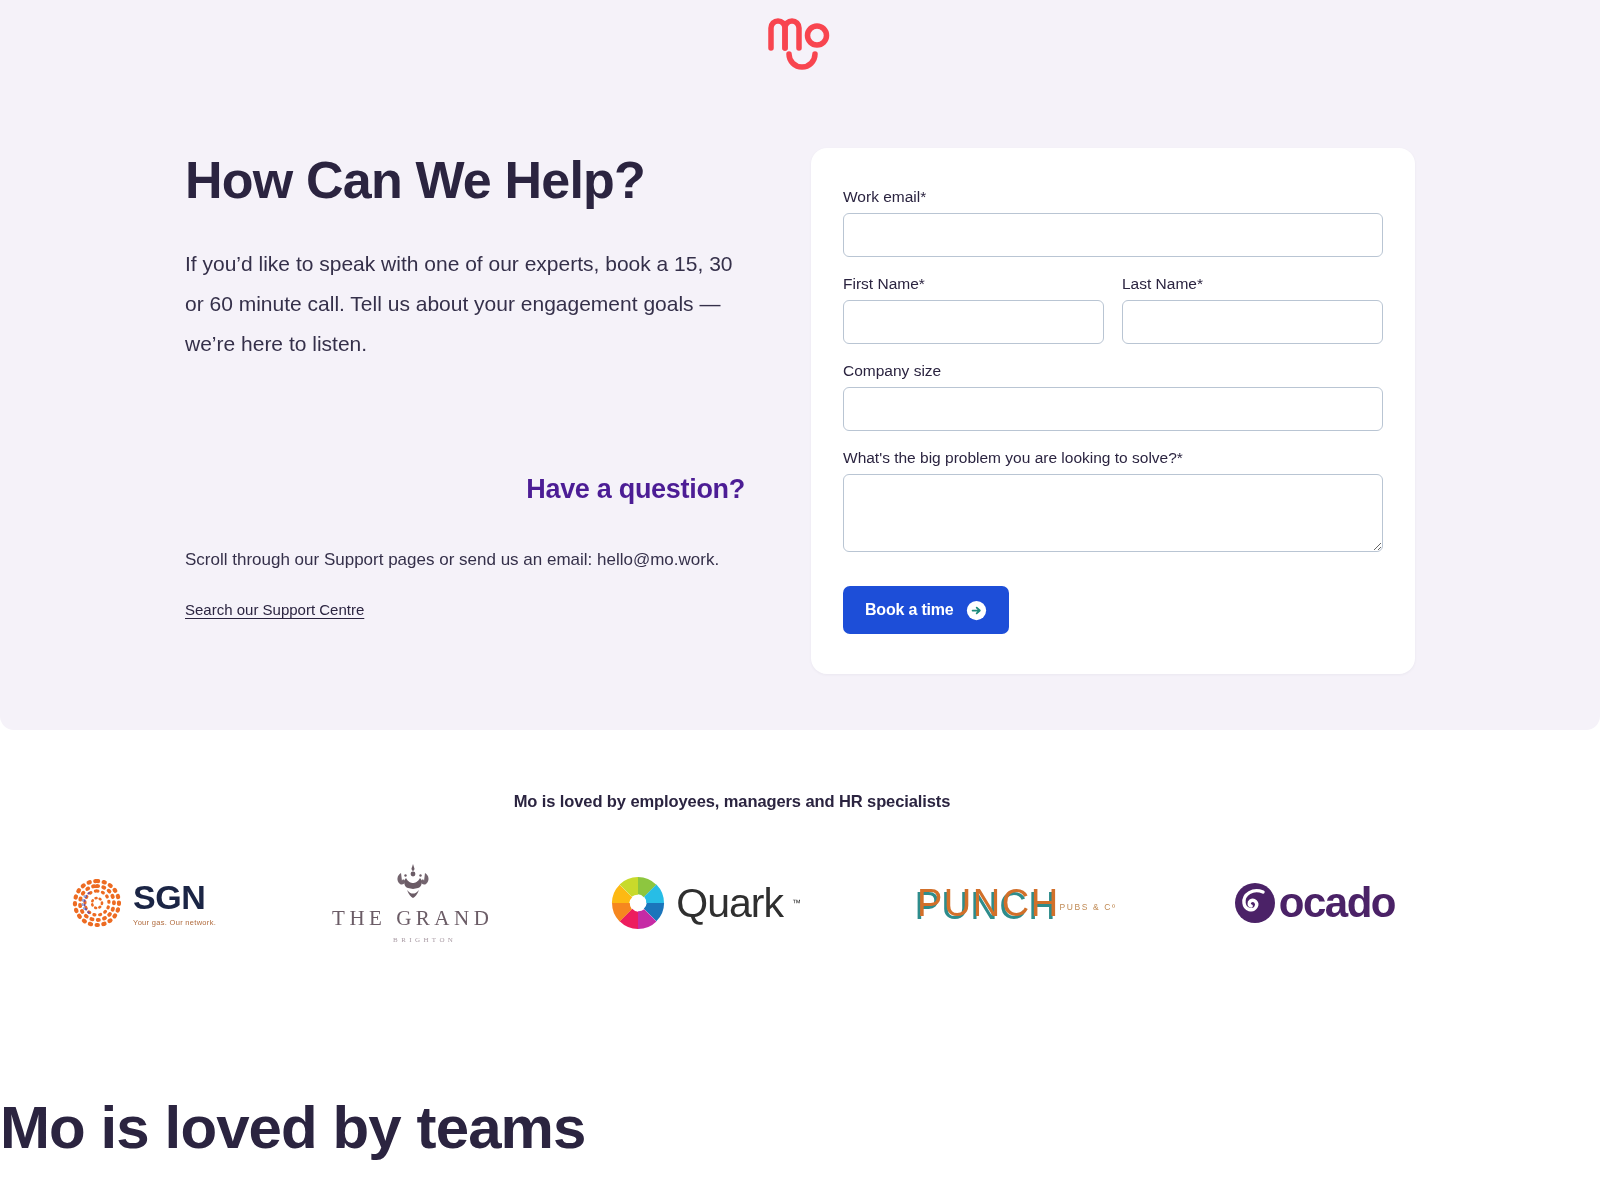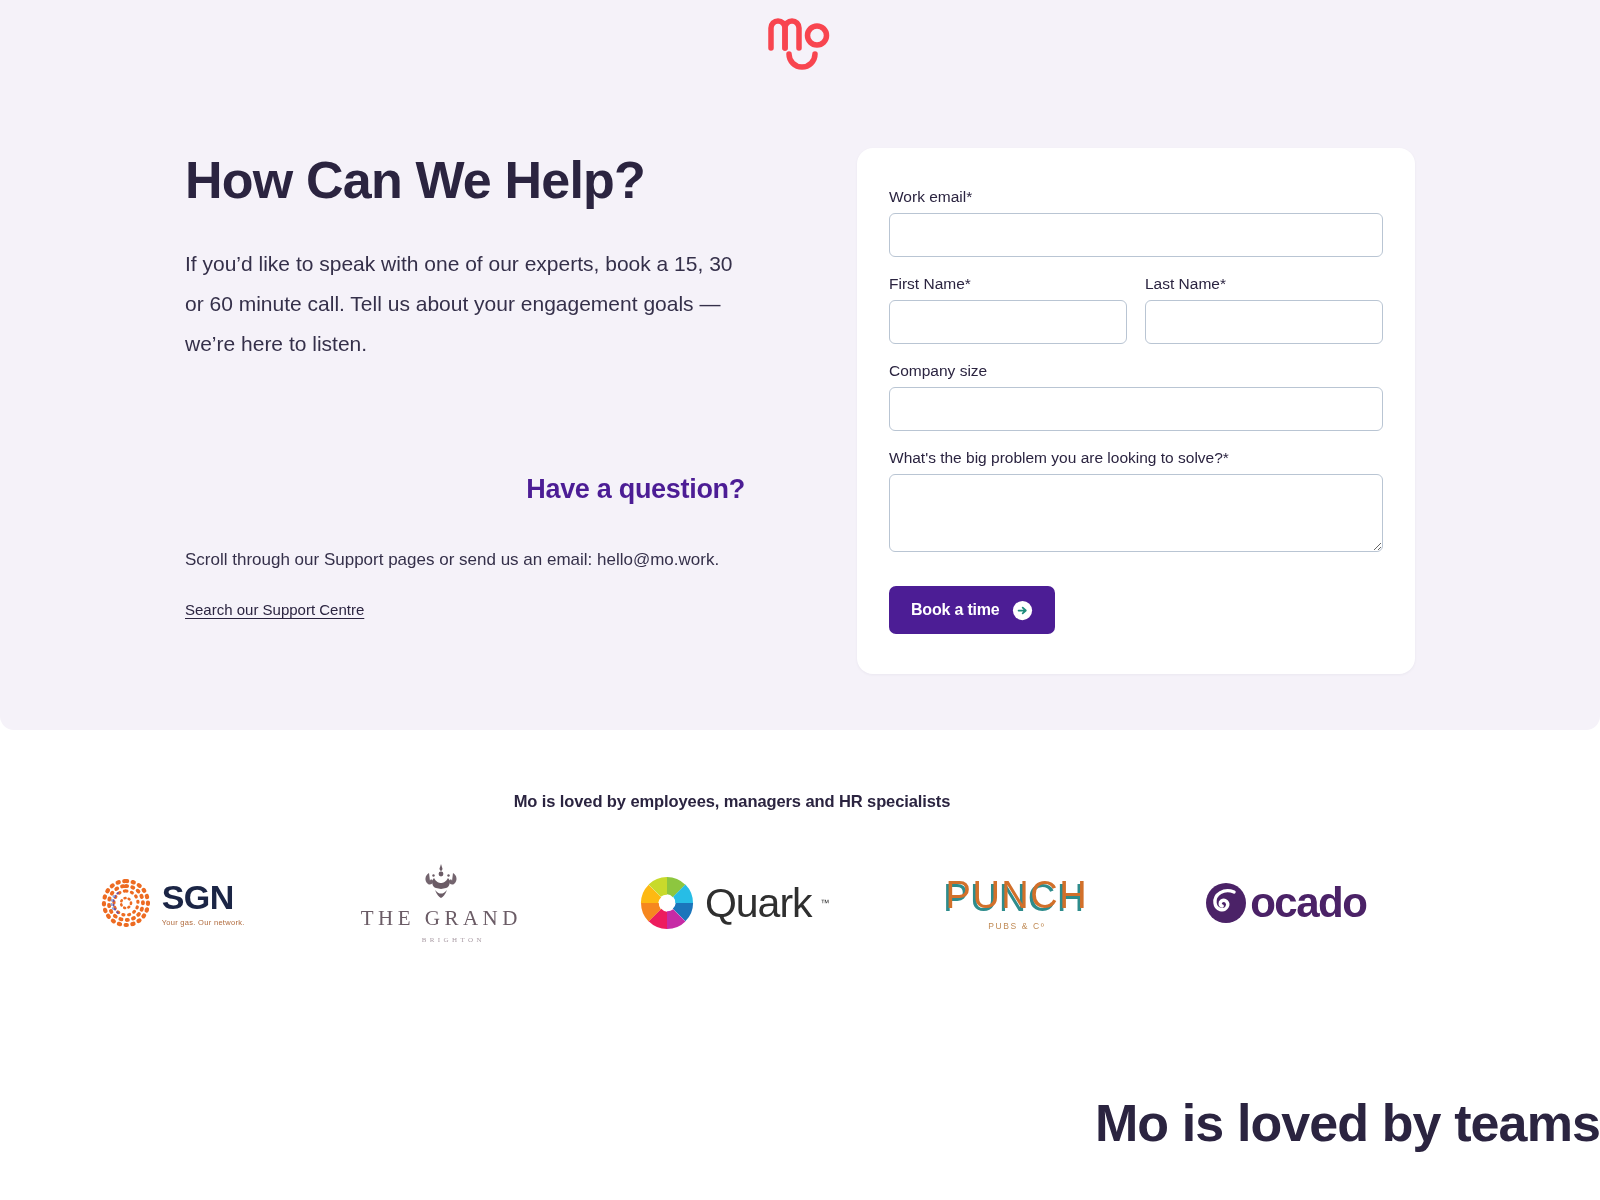--- a/index.html
+++ b/index.html
@@ -86,21 +86,21 @@
     margin-top: 28px;
     font-size: 15px;
     color: #2B2440;
     text-decoration: underline;
     text-underline-offset: 3px;
     cursor: pointer;
   }
 
   
   .form-card {
-    width: 558px;
+    width: 604px;
     background: #ffffff;
     border-radius: 16px;
     padding: 40px 32px 40px 32px;
     box-shadow: 0 1px 3px rgba(40,30,70,0.05);
     align-self: flex-start;
   }
   .field { margin-bottom: 18px; }
   .field:last-of-type { margin-bottom: 0; }
   .field-label {
     display: block;
@@ -133,21 +133,21 @@
     font-size: 15px;
     font-family: "Liberation Sans", sans-serif;
     color: #2B2440;
     outline: none;
     resize: vertical;
   }
   .submit-btn {
     margin-top: 30px;
     height: 48px;
     padding: 0 22px;
-    background: #4c1d95;
+    background: #1d4ed8;
     border: none;
     border-radius: 7px;
     color: #ffffff;
     font-size: 16px;
     font-weight: 700;
     font-family: "Liberation Sans", sans-serif;
     letter-spacing: -0.2px;
     display: inline-flex;
     align-items: center;
     gap: 12px;
@@ -225,21 +225,21 @@
     letter-spacing: -1px;
     line-height: 1;
   }
   .quark-tm {
     font-size: 9px;
     color: #2F2F2F;
     vertical-align: super;
   }
 
   
-  .punch { display: flex; flex-direction: column; align-items: center; }
+  .punch { display: flex; align-items: center; }
   .punch-name {
     position: relative;
     font-size: 38px;
     font-weight: 400;
     letter-spacing: 1.5px;
     color: #D2702A;
     line-height: 1;
     text-shadow: -2.5px 2.5px 0 #2E8C8C;
   }
   .punch-sub {
@@ -254,22 +254,22 @@
   .ocado-name {
     font-size: 42px;
     font-weight: 700;
     color: #4B2267;
     letter-spacing: -1.5px;
     line-height: 1;
   }
 
   
   .bottom-heading {
-    text-align: right;
-    font-size: 52px;
+    text-align: left;
+    font-size: 60px;
     font-weight: 700;
     letter-spacing: -0.9px;
     color: #2B2440;
     margin: 150px 0 0 0;
   }
 </style>
 </head>
 <body>
 
 <section class="hero">

